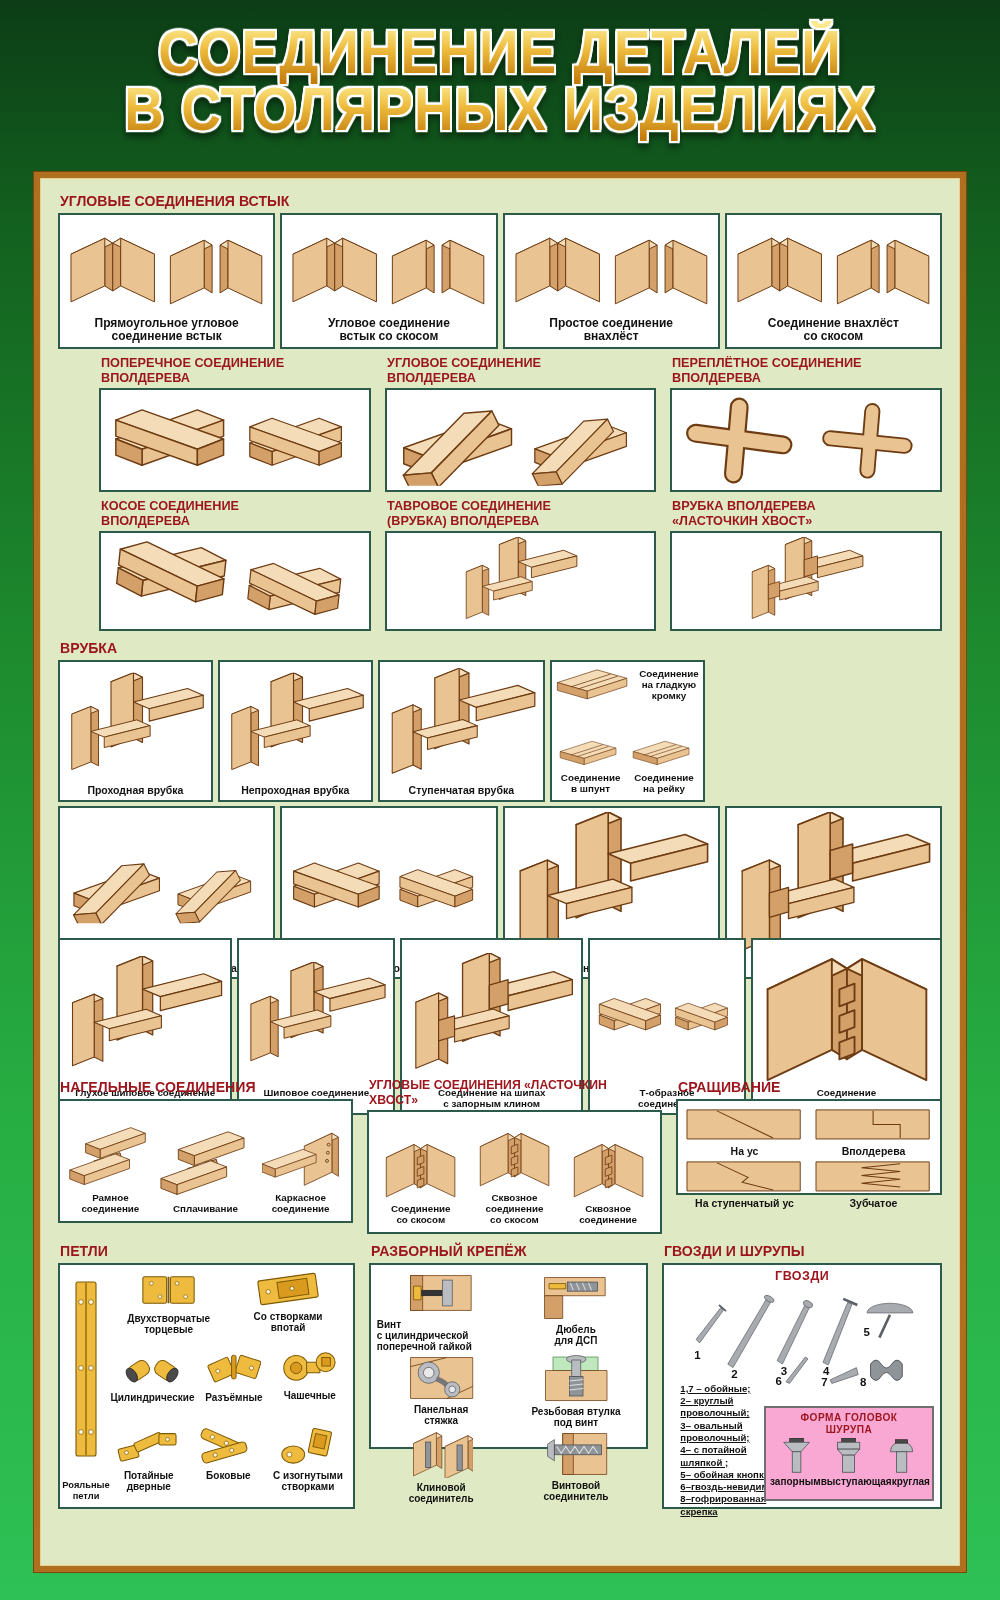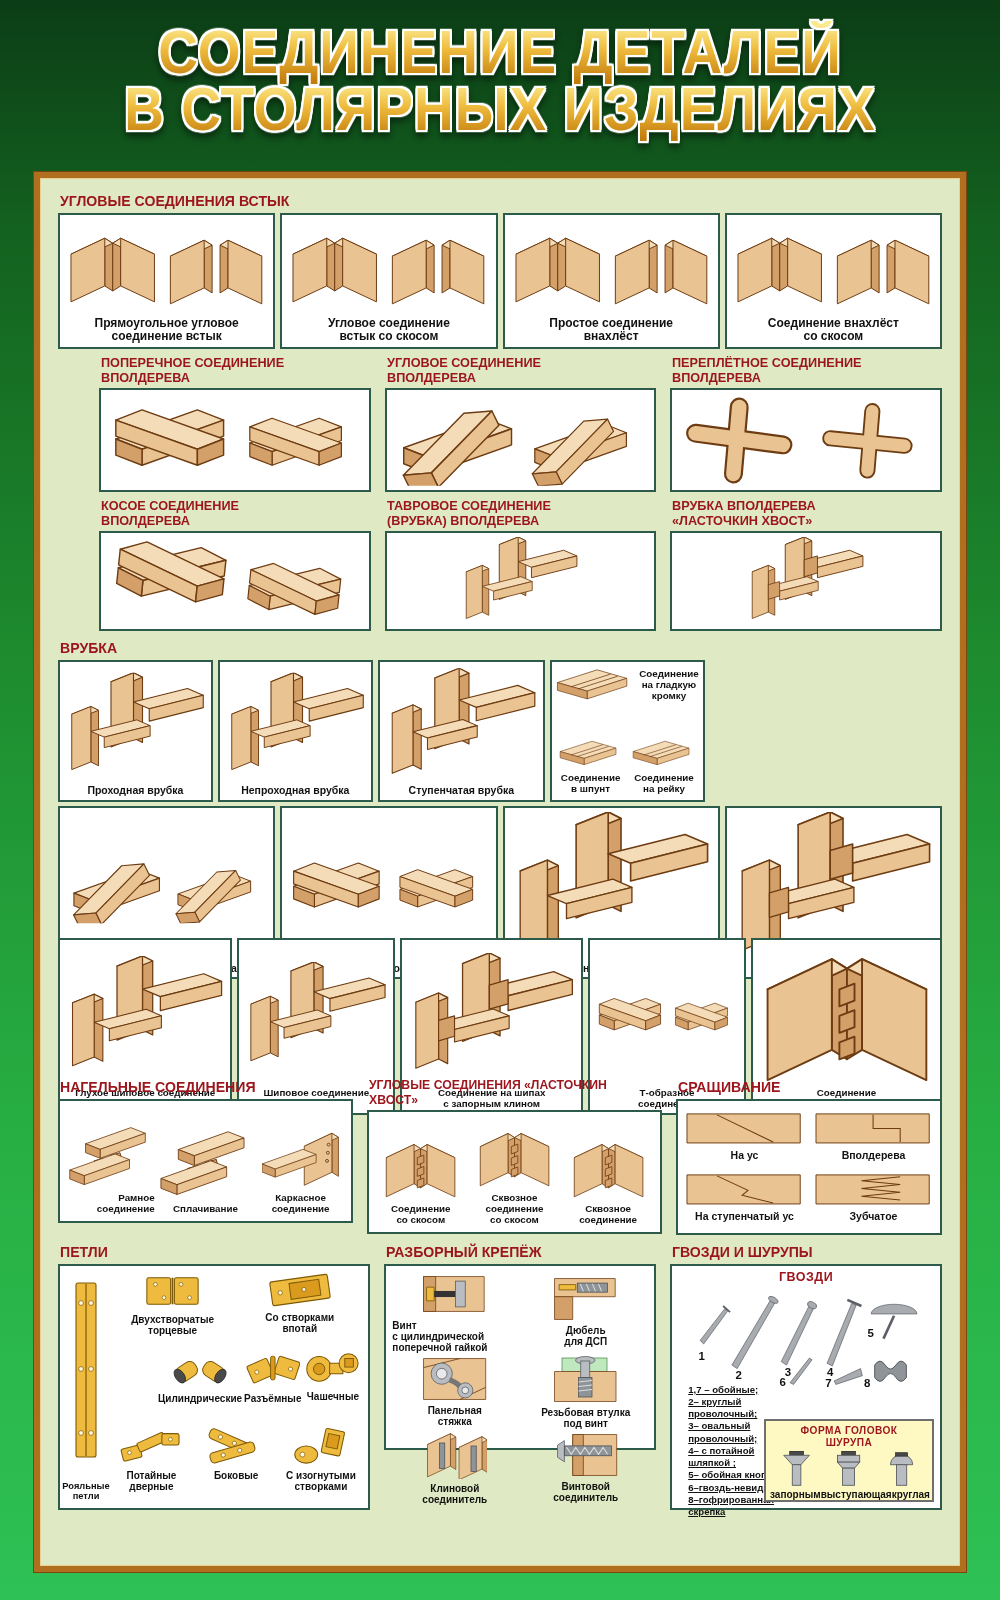--- a/index.html
+++ b/index.html
@@ -54,21 +54,21 @@
   .dark{fill:#4a4a4a;stroke:#222;stroke-width:.8;}
   .met{fill:#b9bdc1;stroke:#54585c;stroke-width:1;}
   .met2{fill:#8f9499;stroke:#4a4f55;stroke-width:1;}
   .grn{fill:#bfe8bf;stroke:#4c8a4c;stroke-width:1;}
   .nail{fill:#a8acb0;stroke:#5c6066;stroke-width:.8;}
   .nnum{font:bold 13px "Liberation Sans",sans-serif;fill:#111;}
   
   .lbl{font-size:10px;font-weight:bold;text-align:center;line-height:1.1;white-space:pre-line;color:#111;}
   .legend{font-size:9.6px;font-weight:bold;line-height:1.28;white-space:pre-line;color:#111;}
   .red-sub{color:#9d151c;font-weight:bold;font-size:12.5px;text-align:center;letter-spacing:.5px;}
-  .screwbox{border:2px solid #6f6f6f;background:#fef9c3;padding:3px 4px 0;}
+  .screwbox{border:2px solid #6f6f6f;background:#f9a8d4;padding:3px 4px 12px;}
   .screwbox .red-sub{font-size:11px;transform:scaleX(.92);}
 </style>
 </head>
 <body>
 
 <svg width="0" height="0" style="position:absolute" aria-hidden="true">
   <defs>
     <g id="plate">
       <polygon class="ws" points="34,4 42,9 42,57 34,52"></polygon>
       <polygon class="wt" points="0,20 34,4 42,9 8,25"></polygon>
@@ -546,21 +546,21 @@
   </div>
 
   <div class="mt8 row" style="grid-template-columns:1.02fr 1.02fr .92fr;gap:14px;">
     <div>
       <span class="sec-h">НАГЕЛЬНЫЕ СОЕДИНЕНИЯ</span>
       <div class="panel" style="height:124px;flex-direction:row;align-items:flex-end;gap:2px;padding:6px;">
         <div style="flex:1;text-align:center;">
           <svg viewBox="0 0 96 72" style="width:95%">
               <use href="#sym-dowel"></use>
             </svg>
-          <div class="cap cap-xs" style="text-align:right;">Рамное
+          <div class="cap cap-xs" style="text-align:center;">Рамное
 соединение</div>
         </div>
         <div style="flex:1.1;text-align:center;">
           <svg viewBox="0 0 96 72" style="width:95%">
               <use href="#sym-dowel"></use>
             </svg>
           <div class="cap cap-xs">Сплачивание</div>
         </div>
         <div style="flex:1;text-align:center;">
           <svg viewBox="0 0 96 72" style="width:88%">
@@ -593,21 +593,21 @@
           <svg viewBox="0 0 92 76" style="width:82%">
               <use href="#sym-dovec"></use>
             </svg>
           <div class="cap cap-xs">Сквозное
 соединение</div>
         </div>
       </div>
     </div>
     <div>
       <span class="sec-h">СРАЩИВАНИЕ</span>
-      <div class="panel" style="height:136px;display:grid;grid-template-columns:1fr 1fr;gap:2px 8px;padding:6px;">
+      <div class="panel" style="height:96px;display:grid;grid-template-columns:1fr 1fr;gap:2px 8px;padding:6px;">
         <div style="text-align:center;">
           <svg viewBox="0 0 120 36" style="width:96%">
               <use href="#sym-splice-miter"></use>
             </svg>
           <div class="cap cap-sm">На ус</div>
         </div>
         <div style="text-align:center;">
           <svg viewBox="0 0 120 36" style="width:96%">
               <use href="#sym-splice-halflap"></use>
             </svg>
@@ -651,21 +651,21 @@
 торцевые</div>
             </div>
             <div style="text-align:center;">
               <svg viewBox="0 0 64 36" style="height:36px;">
                   <use href="#sym-hflush"></use>
                 </svg>
               <div class="lbl">Со створками
 впотай</div>
             </div>
           </div>
-          <div style="display:grid;grid-template-columns:1.15fr 1fr 1fr;gap:2px;margin-left:48px;">
+          <div style="display:grid;grid-template-columns:1.15fr 1fr 1fr;gap:2px;">
             <div style="text-align:center;">
               <svg viewBox="0 0 64 44" style="height:40px;">
                   <use href="#sym-hcyl"></use>
                 </svg>
               <div class="lbl">Цилиндрические</div>
             </div>
             <div style="text-align:center;">
               <svg viewBox="0 0 60 44" style="height:40px;">
                   <use href="#sym-hloose"></use>
                 </svg>

